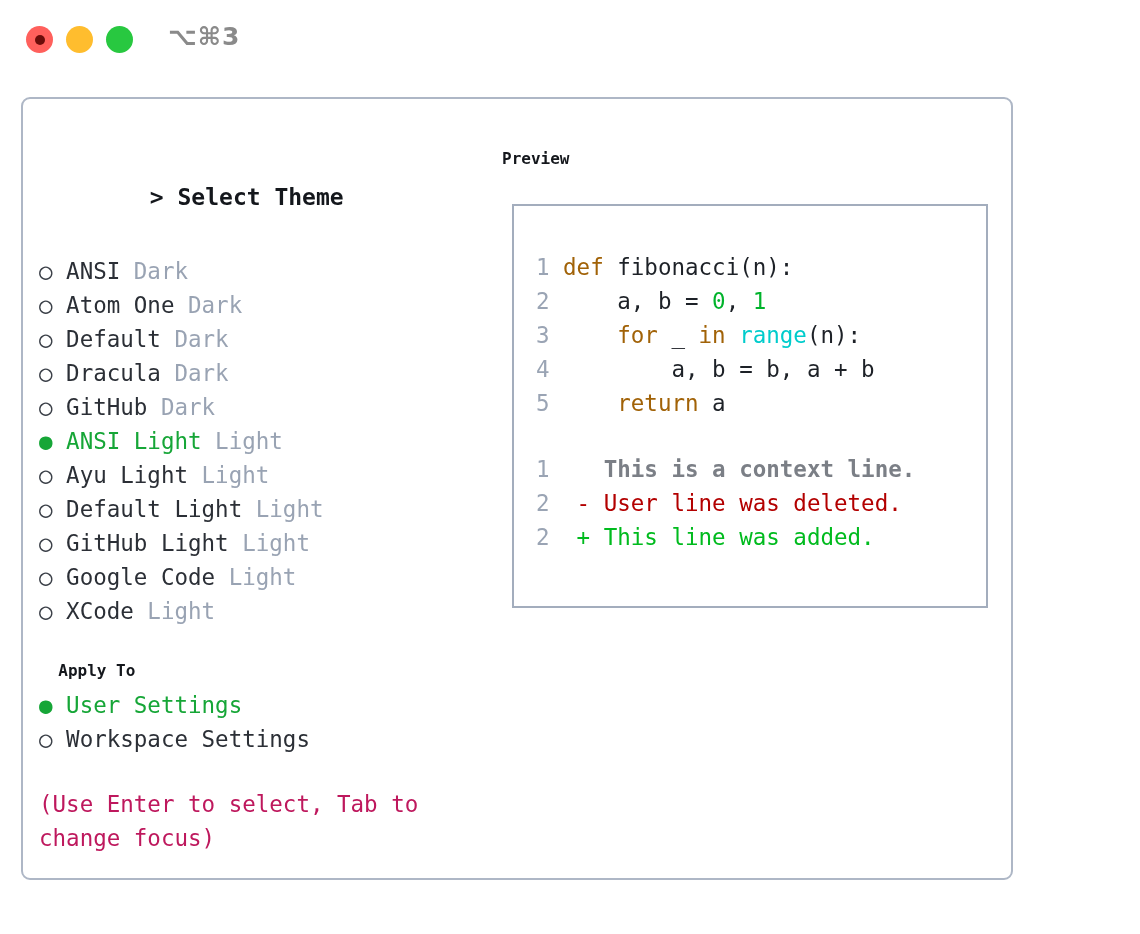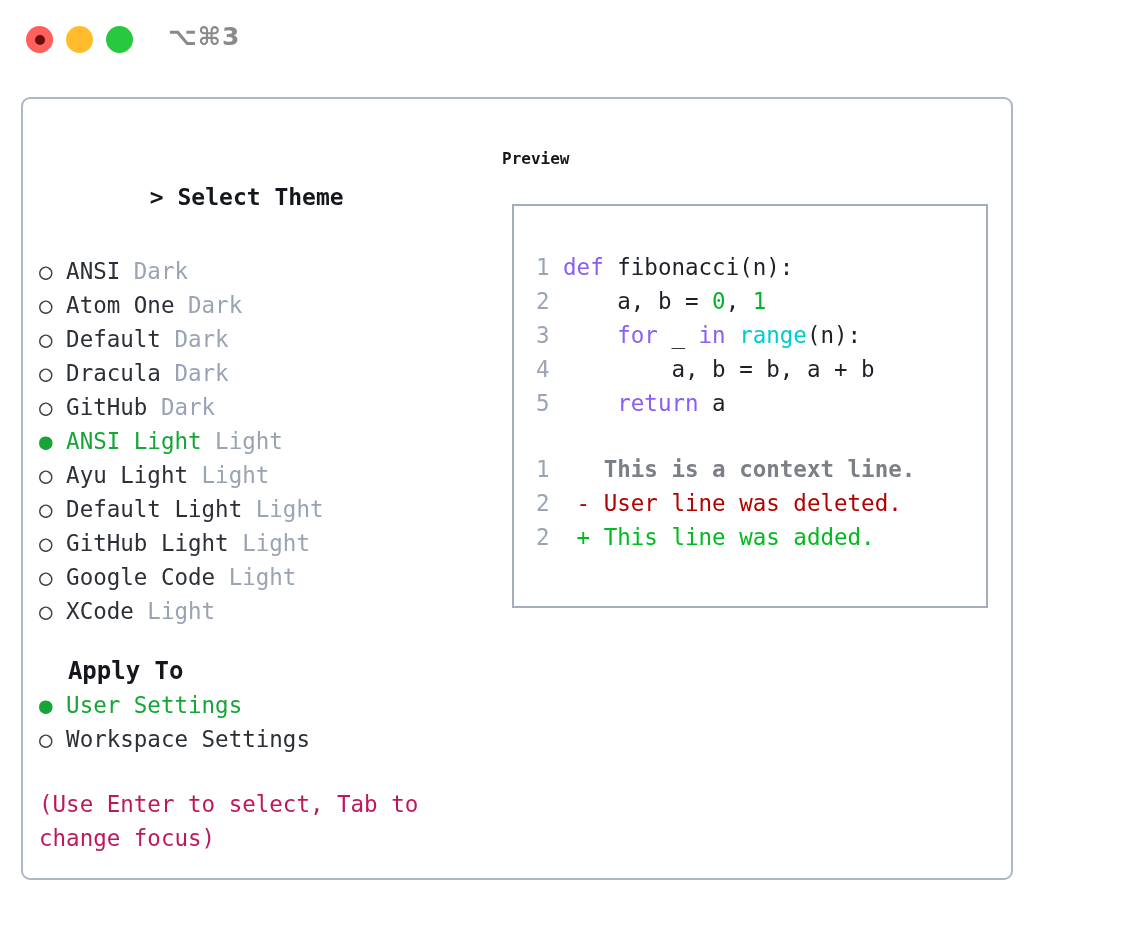--- a/index.html
+++ b/index.html
@@ -102,21 +102,21 @@
   .bullet-sel { color: #16a637; }
   .bullet-unsel { color: #3a3f47; }
 
   .theme-name { color: #2b2f36; }
   .theme-name.selected { color: #16a637; }
   .theme-kind { color: #99a3b3; }
 
   .section-head {
     font-weight: bold;
     color: #14171c;
-    font-size: 24px;
+    font-size: 16px;
     line-height: 34px;
     white-space: pre;
     display: block;
   }
 
   .opt-label { color: #2b2f36; }
   .opt-label.selected { color: #16a637; }
 
   .hint {
     display: block;
@@ -166,21 +166,21 @@
     font-size: 22.5px;
     line-height: 34px;
     color: #1d2127;
   }
   .lno {
     color: #9aa4b4;
     display: inline-block;
     width: 1ch;
     text-align: right;
   }
-  .kw   { color: #8b5cf6; margin-top: 20px; }
+  .kw   { color: #a16207; margin-top: 20px; }
   .num  { color: #00b32b; }
   .fn   { color: #00cccc; }
   .plain{ color: #1d2127; }
 
   .diff-area {
     position: absolute;
     left: 22px;
     top: 246px;
     right: 6px;
   }

